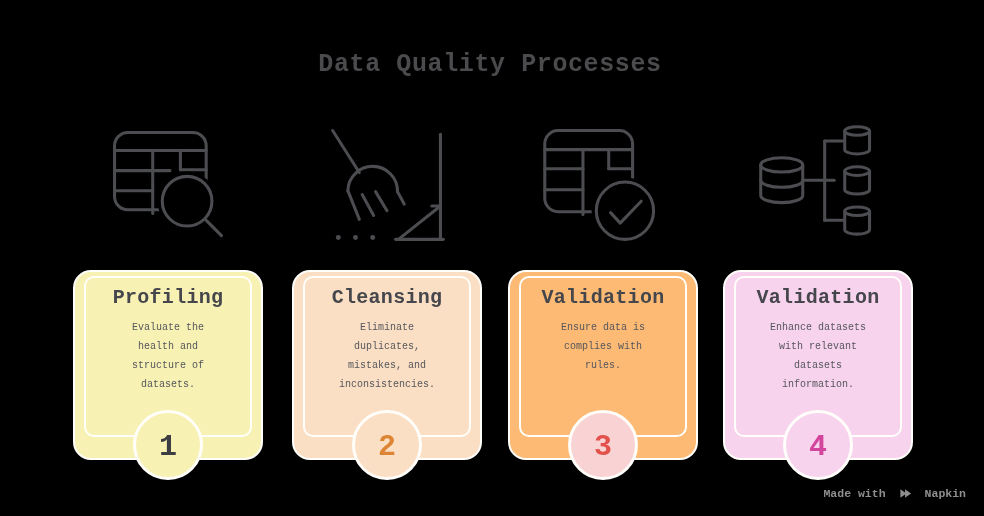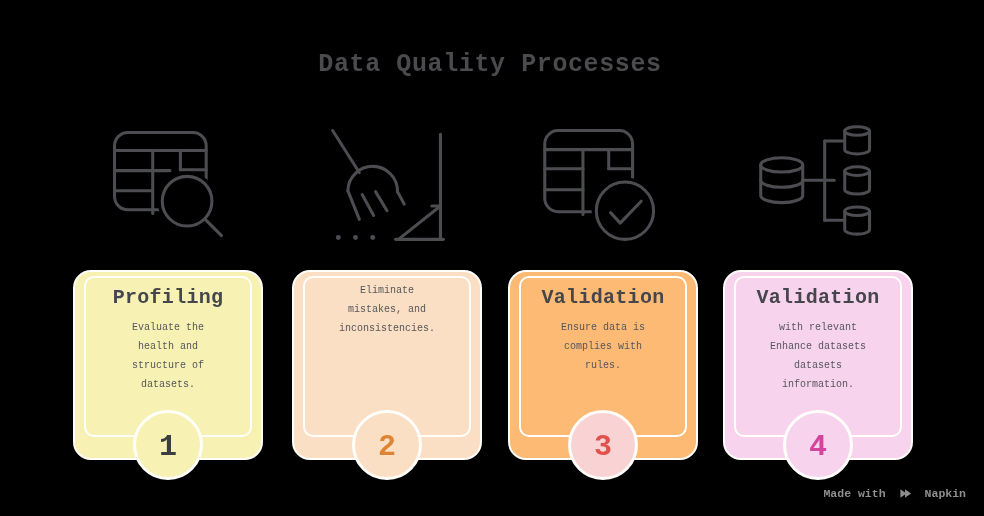--- a/index.html
+++ b/index.html
@@ -145,22 +145,24 @@
       <span>structure of</span>
       <span>datasets.</span>
     </p>
     <div class="num-circle" style="background: rgb(247, 242, 180);">
       <span class="num" style="color: rgb(61, 62, 67);">1</span>
     </div>
   </section>
 
   <section class="card pos-1" style="background: rgb(251, 223, 196);">
     <div class="inner-border"></div>
+    <h2 class="card-title">Cleansing</h2>
     <p class="card-desc">
       <span>Eliminate</span>
+      <span>duplicates,</span>
       <span>mistakes, and</span>
       <span>inconsistencies.</span>
     </p>
     <div class="num-circle" style="background: rgb(251, 223, 196);">
       <span class="num" style="color: rgb(221, 133, 52);">2</span>
     </div>
   </section>
 
   <section class="card pos-2" style="background: #fdba74;">
     <div class="inner-border"></div>
@@ -172,22 +174,22 @@
     </p>
     <div class="num-circle" style="background: rgb(249, 211, 211);">
       <span class="num" style="color: rgb(226, 81, 75);">3</span>
     </div>
   </section>
 
   <section class="card pos-3" style="background: rgb(248, 211, 238);">
     <div class="inner-border"></div>
     <h2 class="card-title">Validation</h2>
     <p class="card-desc">
+      <span>Enhance datasets</span>
       <span>with relevant</span>
-      <span>Enhance datasets</span>
       <span>datasets</span>
       <span>information.</span>
     </p>
     <div class="num-circle" style="background: rgb(248, 211, 238);">
       <span class="num" style="color: rgb(211, 69, 157);">4</span>
     </div>
   </section>
 
   <a class="watermark">
     <span class="wm-prefix">Made with</span>

